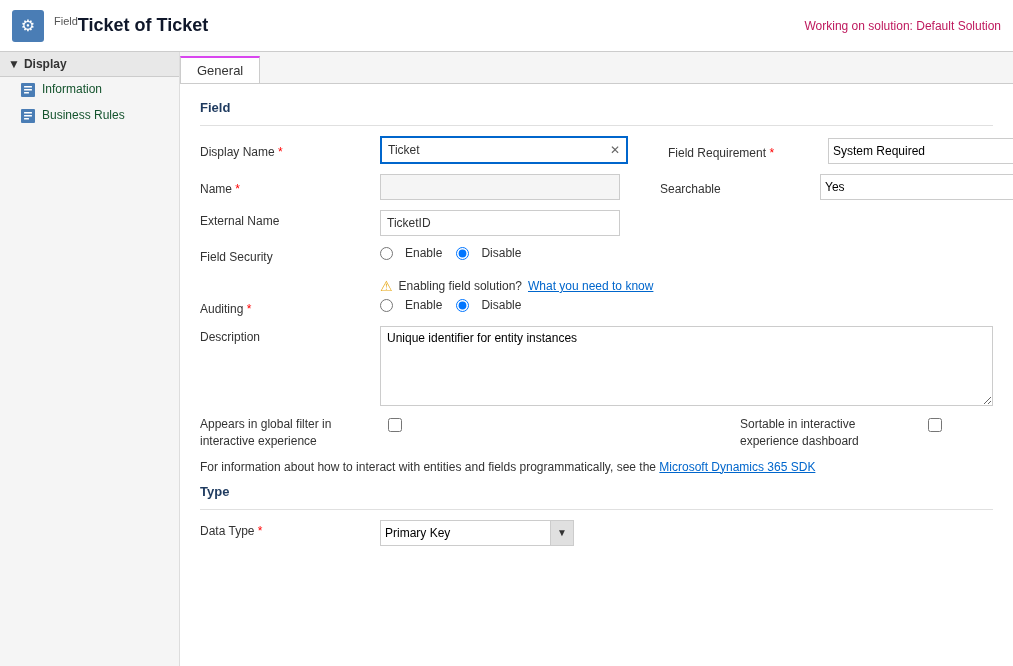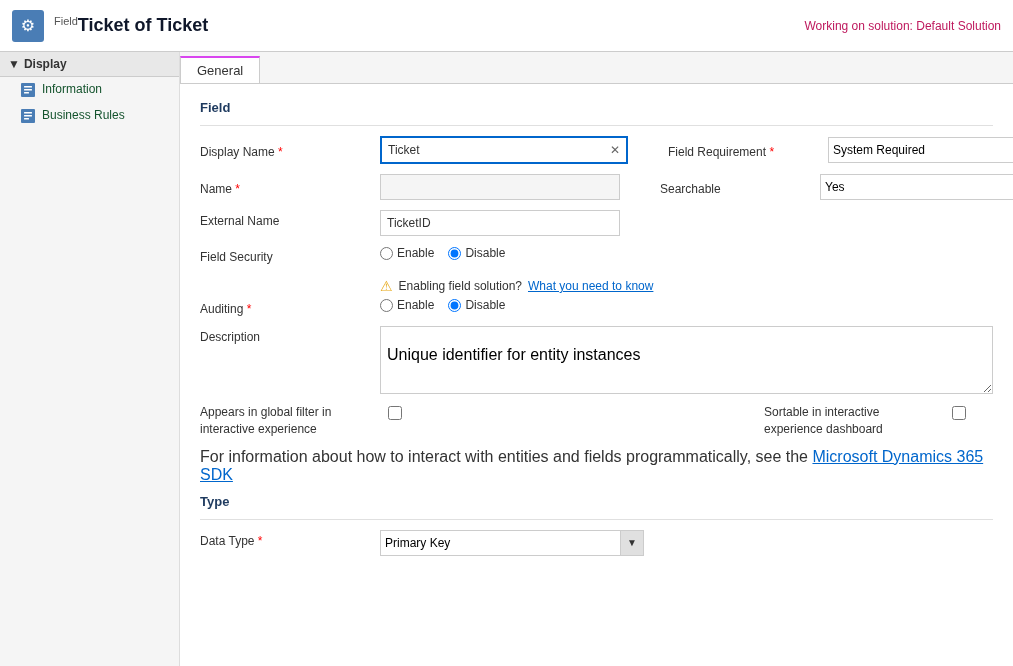--- a/index.html
+++ b/index.html
@@ -153,43 +153,43 @@
       right: 0; top: 0;
       height: 26px; width: 24px;
       background: #e0e0e0;
       border: 1px solid #ccc;
       display: flex; align-items: center; justify-content: center;
       pointer-events: none;
       font-size: 10px;
     }
 
     .radio-group { display: flex; align-items: center; gap: 14px; }
-    .radio-label { display: flex; align-items: center; gap: 4px; font-size: 12px; cursor: pointer; }
+    .radio-label { display: flex; align-items: center; gap: 12px; font-size: 12px; cursor: pointer; }
 
     .warning-row {
       display: flex; align-items: center; gap: 6px;
       padding: 4px 0 4px 180px;
       font-size: 12px; color: #333;
     }
     .warning-icon { color: #e6a817; font-size: 14px; }
     .warning-link { color: #0066cc; text-decoration: underline; cursor: pointer; }
 
     .textarea-input {
       width: 640px;
-      height: 68px;
-      border: 1px solid #ccc;
-      padding: 19px 6px;
-      font-size: 16px;
+      height: 80px;
+      border: 1px solid #ccc;
+      padding: 4px 6px;
+      font-size: 12px;
       font-family: inherit;
       resize: vertical;
       outline: none;
     }
 
     .info-text {
-      font-size: 16px;
+      font-size: 12px;
       color: #333;
       margin: 10px 0;
       padding-left: 0;
     }
     .info-link { color: #0066cc; text-decoration: underline; cursor: pointer; }
 
     .type-section { margin-top: 2px; }
 
     hr.divider { border: none; border-top: 1px solid #e0e0e0; margin: 4px 0 10px 0; }
 
@@ -246,21 +246,21 @@
 
     <div class="tabs">
       <div class="tab active">General</div>
     </div>
 
     <div class="form-body">
 
       <div class="section-title">Field</div>
       <hr class="divider">
 
-      <div style="display:flex; align-items:center; margin-bottom:10px;">
+      <div style="display:flex; align-items:flex-end; margin-bottom:10px;">
 
         <div style="display:flex; align-items:center; gap:0;">
           <div class="form-label">
             <span>Display Name</span>
             <span class="required-star"> *</span>
           </div>
           <div class="input-with-clear">
             <input type="text" value="Ticket" style="">
             <span class="clear-x">✕</span>
           </div>
@@ -354,21 +354,21 @@
       <div style="display:flex; align-items:flex-start; margin-bottom:10px; margin-top:6px;">
 
         <div style="display:flex; align-items:flex-start; gap:8px; width:480px;">
           <div style="width:180px; font-size:12px; line-height:1.4; flex-shrink:0;">
             <span>Appears in global filter in</span><br>
             <span>interactive experience</span>
           </div>
           <input type="checkbox" style="margin-top: 2px;">
         </div>
 
-        <div style="display:flex; align-items:flex-start; gap:8px; margin-left:84px;">
+        <div style="display:flex; align-items:flex-start; gap:8px; margin-left:60px;">
           <div style="width:180px; font-size:12px; line-height:1.4; flex-shrink:0;">
             <span>Sortable in interactive</span><br>
             <span>experience dashboard</span>
           </div>
           <input type="checkbox" style="margin-top: 2px;">
         </div>
       </div>
 
       <div class="info-text">
         <span>For information about how to interact with entities and fields programmatically, see the</span>
@@ -377,21 +377,21 @@
 
       <div class="type-section">
         <div class="section-title">Type</div>
         <hr class="divider">
         <div class="form-row">
           <div class="form-label">
             <span>Data Type</span>
             <span class="required-star"> *</span>
           </div>
           <div class="select-wrap">
-            <select class="select-input" style="width:264px;">
+            <select class="select-input" style="width:194px;">
               <option>Primary Key</option>
             </select>
             <div class="select-arrow">▼</div>
           </div>
         </div>
       </div>
 
     </div>
   </div>
 </div>

